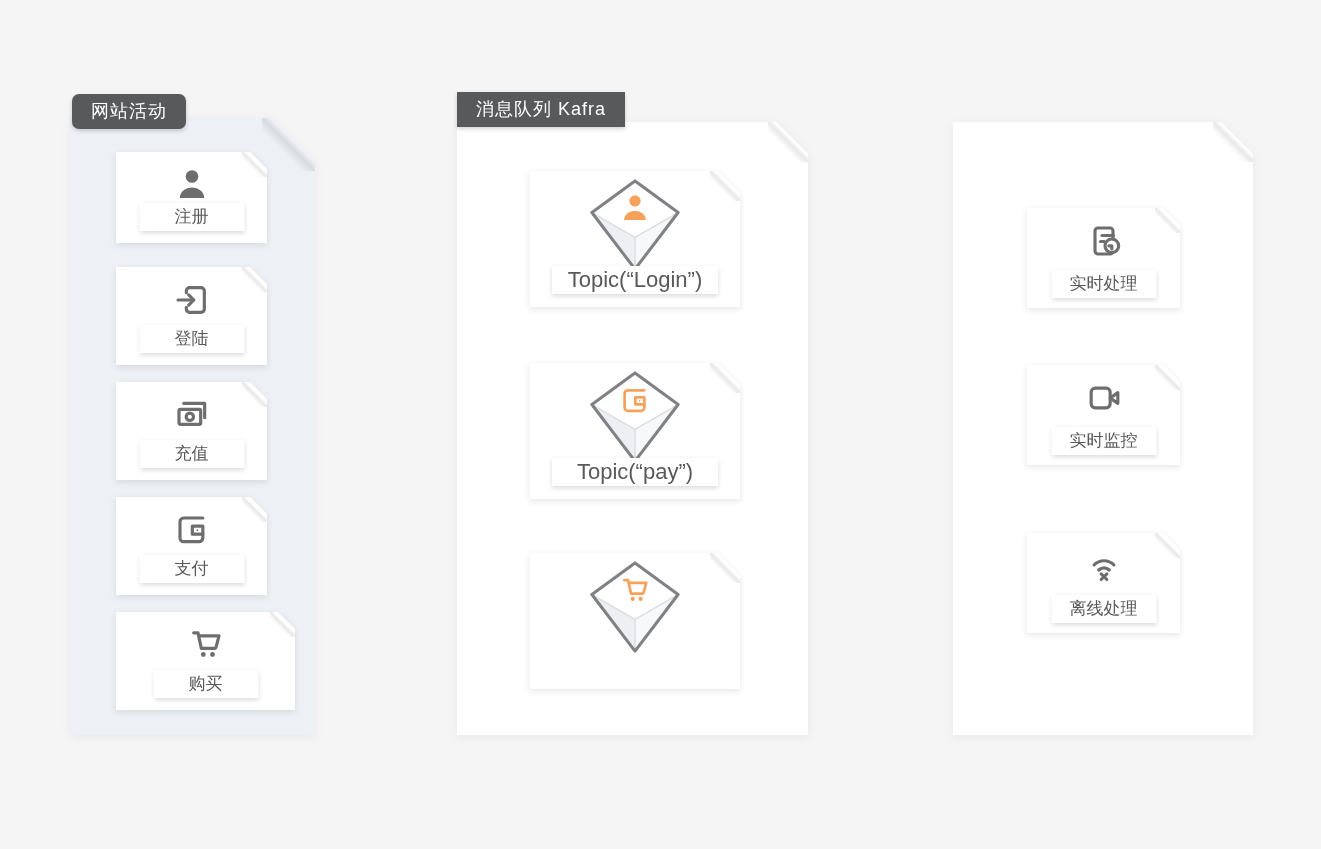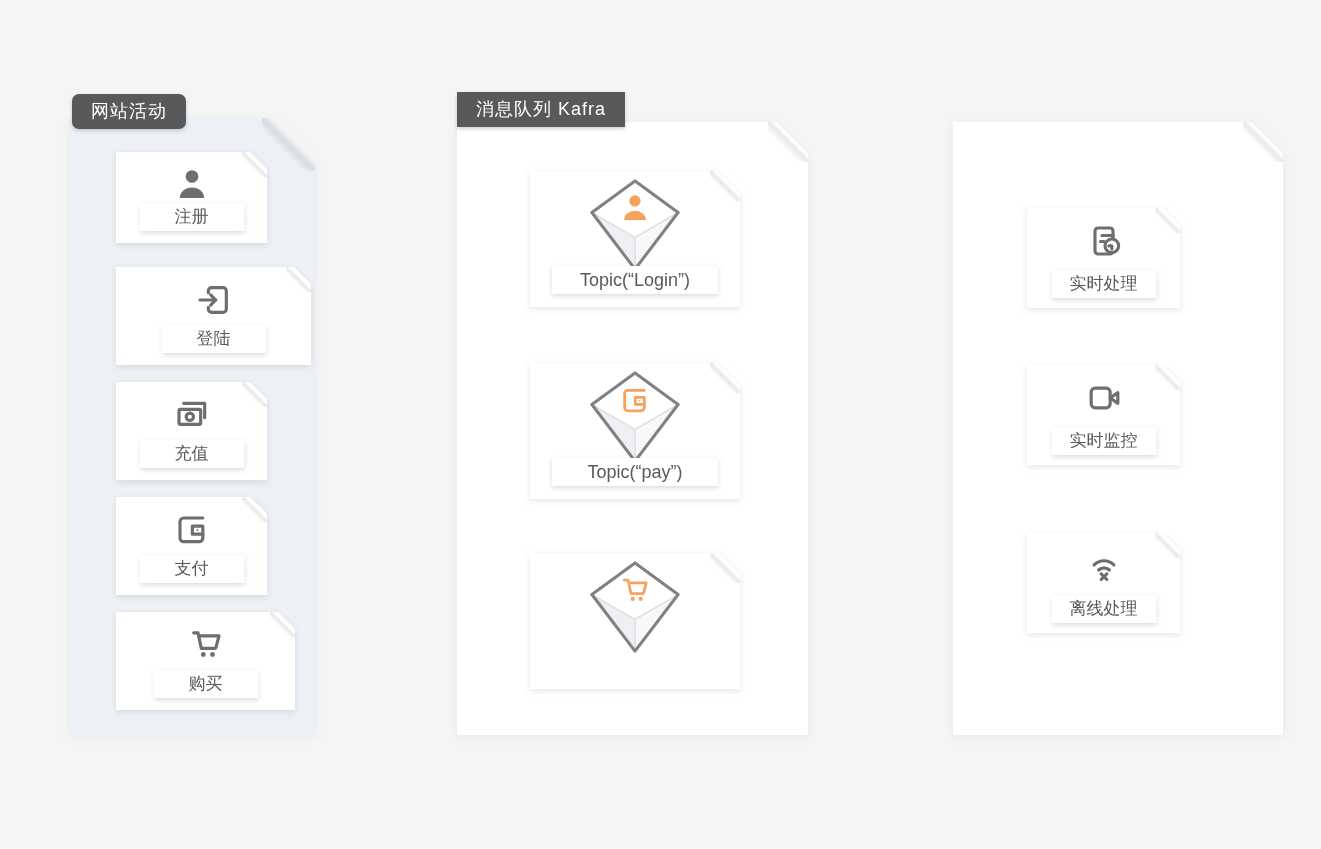--- a/index.html
+++ b/index.html
@@ -31,21 +31,21 @@
   .panel-wrap{position:absolute;filter:drop-shadow(0 2px 5px rgba(0,0,0,0.05));}
   .fold-shade{
     position:absolute;top:0;right:0;
     width:calc(var(--fold) + 8px);height:calc(var(--fold) + 8px);
     background:linear-gradient(to bottom left, rgba(0,0,0,0) 42%, rgba(0,0,0,0.09) 50%, rgba(0,0,0,0) 62%);
     pointer-events:none;
   }
 
   .left-panel{--fold:45px;background:#edf1f5;width:245px;height:617px;}
   .mid-panel{--fold:32px;background:#ffffff;width:351px;height:613px;}
-  .right-panel{--fold:32px;background:#ffffff;width:300px;height:613px;padding-left:30px;}
+  .right-panel{--fold:32px;background:#ffffff;width:300px;height:613px;}
 
   
   .card{
     position:absolute;
     background:#ffffff;
     clip-path:polygon(0 0, calc(100% - var(--fold)) 0, 100% var(--fold), 100% 100%, 0 100%);
     --fold:17px;
   }
   .card-wrap{position:absolute;filter:drop-shadow(0 2px 3px rgba(0,0,0,0.10));}
 
@@ -63,21 +63,21 @@
     text-align:center;white-space:nowrap;
     min-width:105px;padding:0 8px;box-sizing:border-box;
   }
 
   
   .topic-card{--fold:22px;}
   .topic-card .hex{
     position:absolute;left:50%;transform:translateX(-50%);
     top:8px;width:96px;height:92px;
   }
-  .topic-card .chip{min-width:166px;font-size:18px;bottom:13px;}
+  .topic-card .chip{min-width:166px;font-size:22px;bottom:13px;}
 
   
   .flow-arrow{position:absolute;}
   .flow-arrow .line{
     position:absolute;left:0;top:33px;height:2px;width:100%;
     background:#b8b8b8;
   }
   .flow-arrow .head{
     position:absolute;right:-2px;top:28.5px;
     width:0;height:0;
@@ -185,21 +185,21 @@
         <div class="card" style="width:151px;height:91px;">
           <div class="fold-shade" style="--fold:17px;"></div>
           <svg class="icon" viewBox="0 0 24 24">
               <use href="#g-user"></use>
             </svg>
           <div class="chip">注册</div>
         </div>
       </div>
 
       <div class="card-wrap" style="left:46px;top:149px;">
-        <div class="card" style="width:151px;height:98px;padding-left:44px;">
+        <div class="card" style="width:151px;height:98px;">
           <div class="fold-shade" style="--fold:17px;"></div>
           <svg class="icon" viewBox="0 0 24 24">
               <use href="#g-login"></use>
             </svg>
           <div class="chip">登陆</div>
         </div>
       </div>
 
       <div class="card-wrap" style="left:46px;top:264px;">
         <div class="card" style="width:151px;height:98px;">

